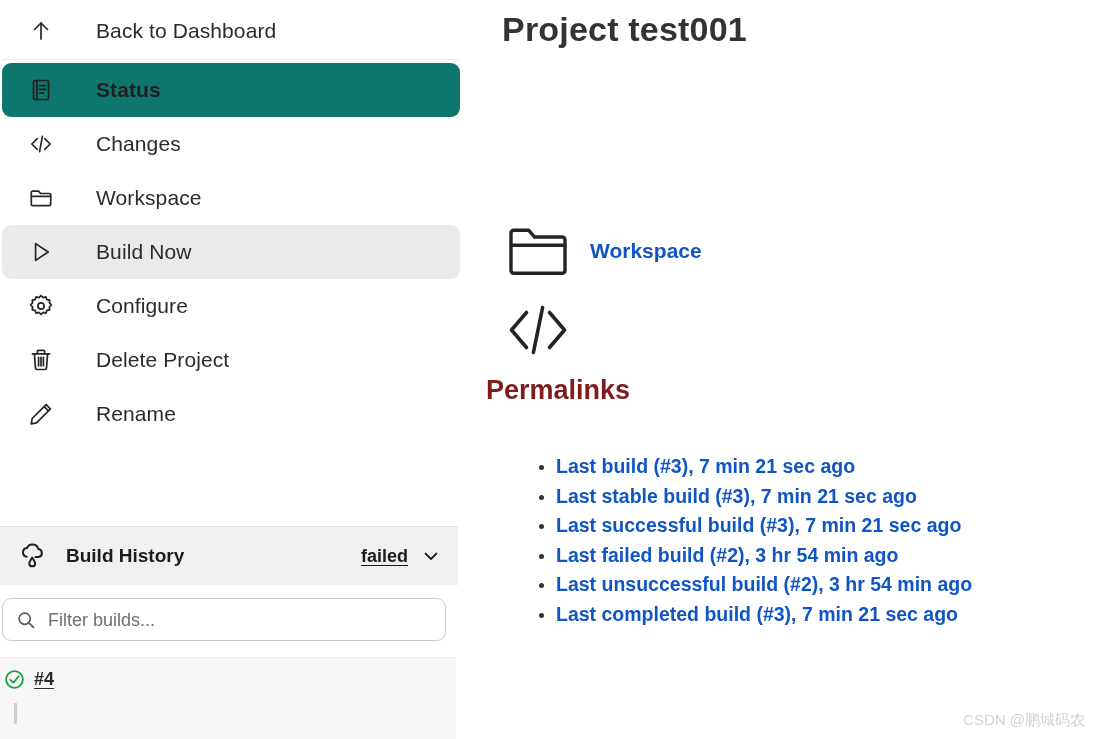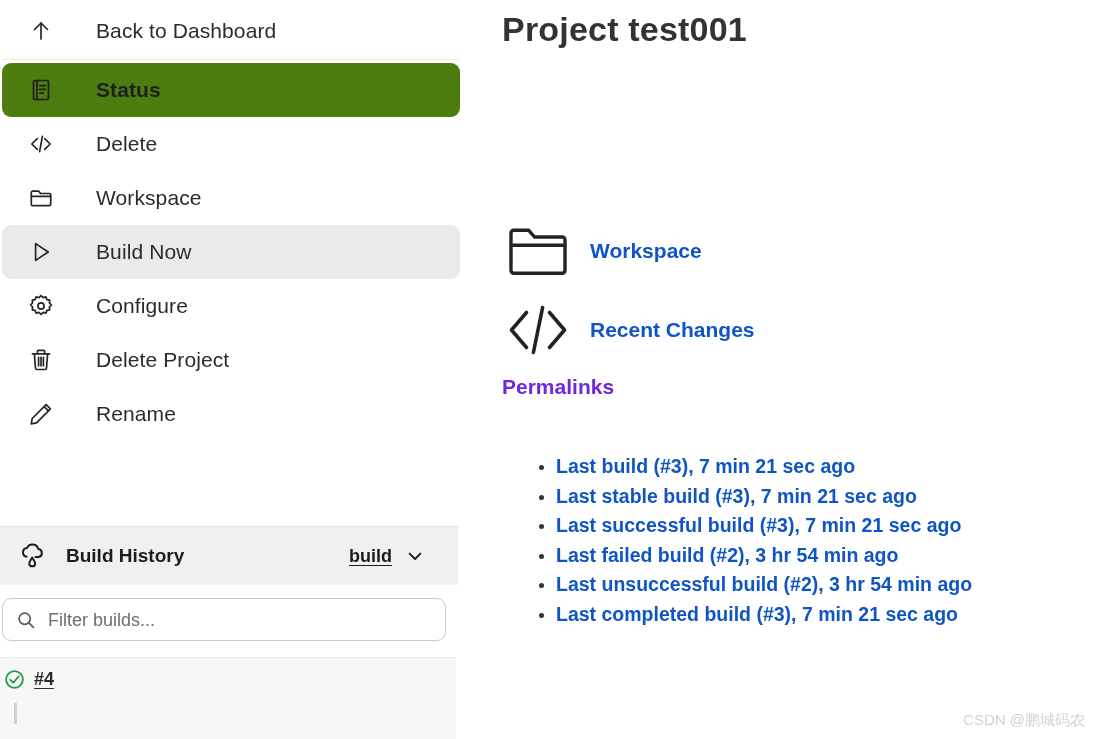--- a/index.html
+++ b/index.html
@@ -34,37 +34,37 @@
     flex: 0 0 34px;
     color: #262626;
   }
   .nav-item .nav-label {
     margin-left: 20px;
     font-size: 21px;
     letter-spacing: .1px;
     color: #2b2b2b;
     white-space: nowrap;
   }
-  .nav-item.selected { background: #4d7c0f; }
+  .nav-item.selected { background: #0f766e; }
   .nav-item.selected .nav-label { font-weight: 700; color: #1f1f1f; }
   .nav-item.hovered { background: #eaeaea; }
 
   .nav-divider {
     height: 1px; background: #ececec;
     margin: 1px 10px 3px 2px;
   }
 
   
   .bh-header {
     position: absolute; left: 0; top: 526px;
     width: 458px; height: 59px;
     background: #f0f0f0;
     border-top: 1px solid #e4e4e4;
     display: flex; align-items: center;
-    padding: 0 32px 0 14px;
+    padding: 0 16px 0 14px;
   }
   .bh-cloud { width: 38px; flex: 0 0 38px; display: flex; align-items: center; justify-content: center; color: #1f1f1f; }
   .bh-title {
     font-size: 19px; font-weight: 700; color: #1c1c1c;
     margin-left: 14px; flex: 1 1 auto; white-space: nowrap;
   }
   .bh-trend {
     font-size: 18px; font-weight: 700; color: #1c1c1c;
     text-decoration: underline; text-underline-offset: 3px;
     margin-right: 12px; white-space: nowrap;
@@ -121,22 +121,22 @@
   }
   .shortcut .sc-ico { width: 76px; flex: 0 0 76px; display: flex; align-items: center; justify-content: center; color: #232323; }
   .shortcut .sc-label {
     margin-left: 14px; font-size: 21px; font-weight: 700; color: #1055c4;
     white-space: nowrap;
   }
   #sc-workspace { top: 222px; }
   #sc-changes   { top: 303px; }
 
   .permalinks-title {
-    position: absolute; left: 32px; top: 375px;
-    font-size: 21px; font-weight: 700; color: #6d28d9;
+    position: absolute; left: 16px; top: 375px;
+    font-size: 27px; font-weight: 700; color: #7f1d1d;
   }
   .permalinks-list {
     position: absolute; left: 56px; top: 452px;
     margin: 0; padding: 0 0 0 30px;
     list-style: disc;
   }
   .permalinks-list li {
     font-size: 19.5px; font-weight: 700; color: #1055c4;
     line-height: 29.5px; white-space: nowrap;
   }
@@ -183,21 +183,21 @@
     </div>
 
     <div class="nav-item">
       <span class="nav-ico">
         <svg width="26" height="26" viewBox="0 0 26 26" fill="none" stroke="#262626" stroke-width="1.7" stroke-linecap="round" stroke-linejoin="round">
           <path d="M9.3 7.6 L3.8 13 L9.3 18.4"></path>
           <path d="M16.7 7.6 L22.2 13 L16.7 18.4"></path>
           <path d="M14.4 5.4 L11.6 20.6"></path>
         </svg>
       </span>
-      <span class="nav-label">Delete</span>
+      <span class="nav-label">Changes</span>
     </div>
 
     <div class="nav-item">
       <span class="nav-ico">
         <svg width="26" height="26" viewBox="0 0 26 26" fill="none" stroke="#262626" stroke-width="1.7" stroke-linecap="round" stroke-linejoin="round">
           <path d="M3.3 8.3 L3.3 19.4 A1.3 1.3 0 0 0 4.6 20.7 L21.4 20.7 A1.3 1.3 0 0 0 22.7 19.4 L22.7 9.8 A1.3 1.3 0 0 0 21.4 8.5 L12.6 8.5 L10.6 6.1 L4.6 6.1 A1.3 1.3 0 0 0 3.3 7.4 Z"></path>
           <path d="M3.5 11.4 L22.6 11.4"></path>
         </svg>
       </span>
       <span class="nav-label">Workspace</span>
@@ -247,21 +247,21 @@
     </div>
 
     <div class="bh-header">
       <span class="bh-cloud">
         <svg width="32" height="32" viewBox="0 0 32 32" fill="none" stroke="#1f1f1f" stroke-width="2" stroke-linecap="round" stroke-linejoin="round">
           <path d="M9.6 16.8 A4.4 4.4 0 0 1 9.9 8.1 A6 6 0 0 1 21.3 9.1 A4 4 0 0 1 21.6 17 L18.6 17"></path>
           <path d="M15.2 17.6 C13.2 20.6 12.3 22 12.3 23.4 A2.9 2.9 0 0 0 18.1 23.4 C18.1 22 17.2 20.6 15.2 17.6 Z"></path>
         </svg>
       </span>
       <span class="bh-title">Build History</span>
-      <span class="bh-trend">build</span>
+      <span class="bh-trend">failed</span>
       <span class="bh-chevron">
         <svg width="20" height="20" viewBox="0 0 20 20" fill="none" stroke="#1c1c1c" stroke-width="1.9" stroke-linecap="round" stroke-linejoin="round">
           <path d="M4.6 7.6 L10 13 L15.4 7.6"></path>
         </svg>
       </span>
     </div>
 
     <div class="bh-search">
       <span class="mag">
         <svg width="20" height="20" viewBox="0 0 20 20" fill="none" stroke="#5a5a5a" stroke-width="1.7" stroke-linecap="round">
@@ -303,21 +303,20 @@
     </div>
 
     <div class="shortcut" id="sc-changes">
       <span class="sc-ico">
         <svg width="64" height="54" viewBox="0 0 64 54" fill="none" stroke="#232323" stroke-width="3.6" stroke-linecap="round" stroke-linejoin="round">
           <path d="M20.5 9.5 L5.5 27 L20.5 44.5"></path>
           <path d="M43.5 9.5 L58.5 27 L43.5 44.5"></path>
           <path d="M36.6 4.5 L27.4 49.5"></path>
         </svg>
       </span>
-      <span class="sc-label">Recent Changes</span>
     </div>
 
     <div class="permalinks-title">Permalinks</div>
 
     <ul class="permalinks-list">
       <li><span>Last build (#3), 7 min 21 sec ago</span></li>
       <li><span>Last stable build (#3), 7 min 21 sec ago</span></li>
       <li><span>Last successful build (#3), 7 min 21 sec ago</span></li>
       <li><span>Last failed build (#2), 3 hr 54 min ago</span></li>
       <li><span>Last unsuccessful build (#2), 3 hr 54 min ago</span></li>

